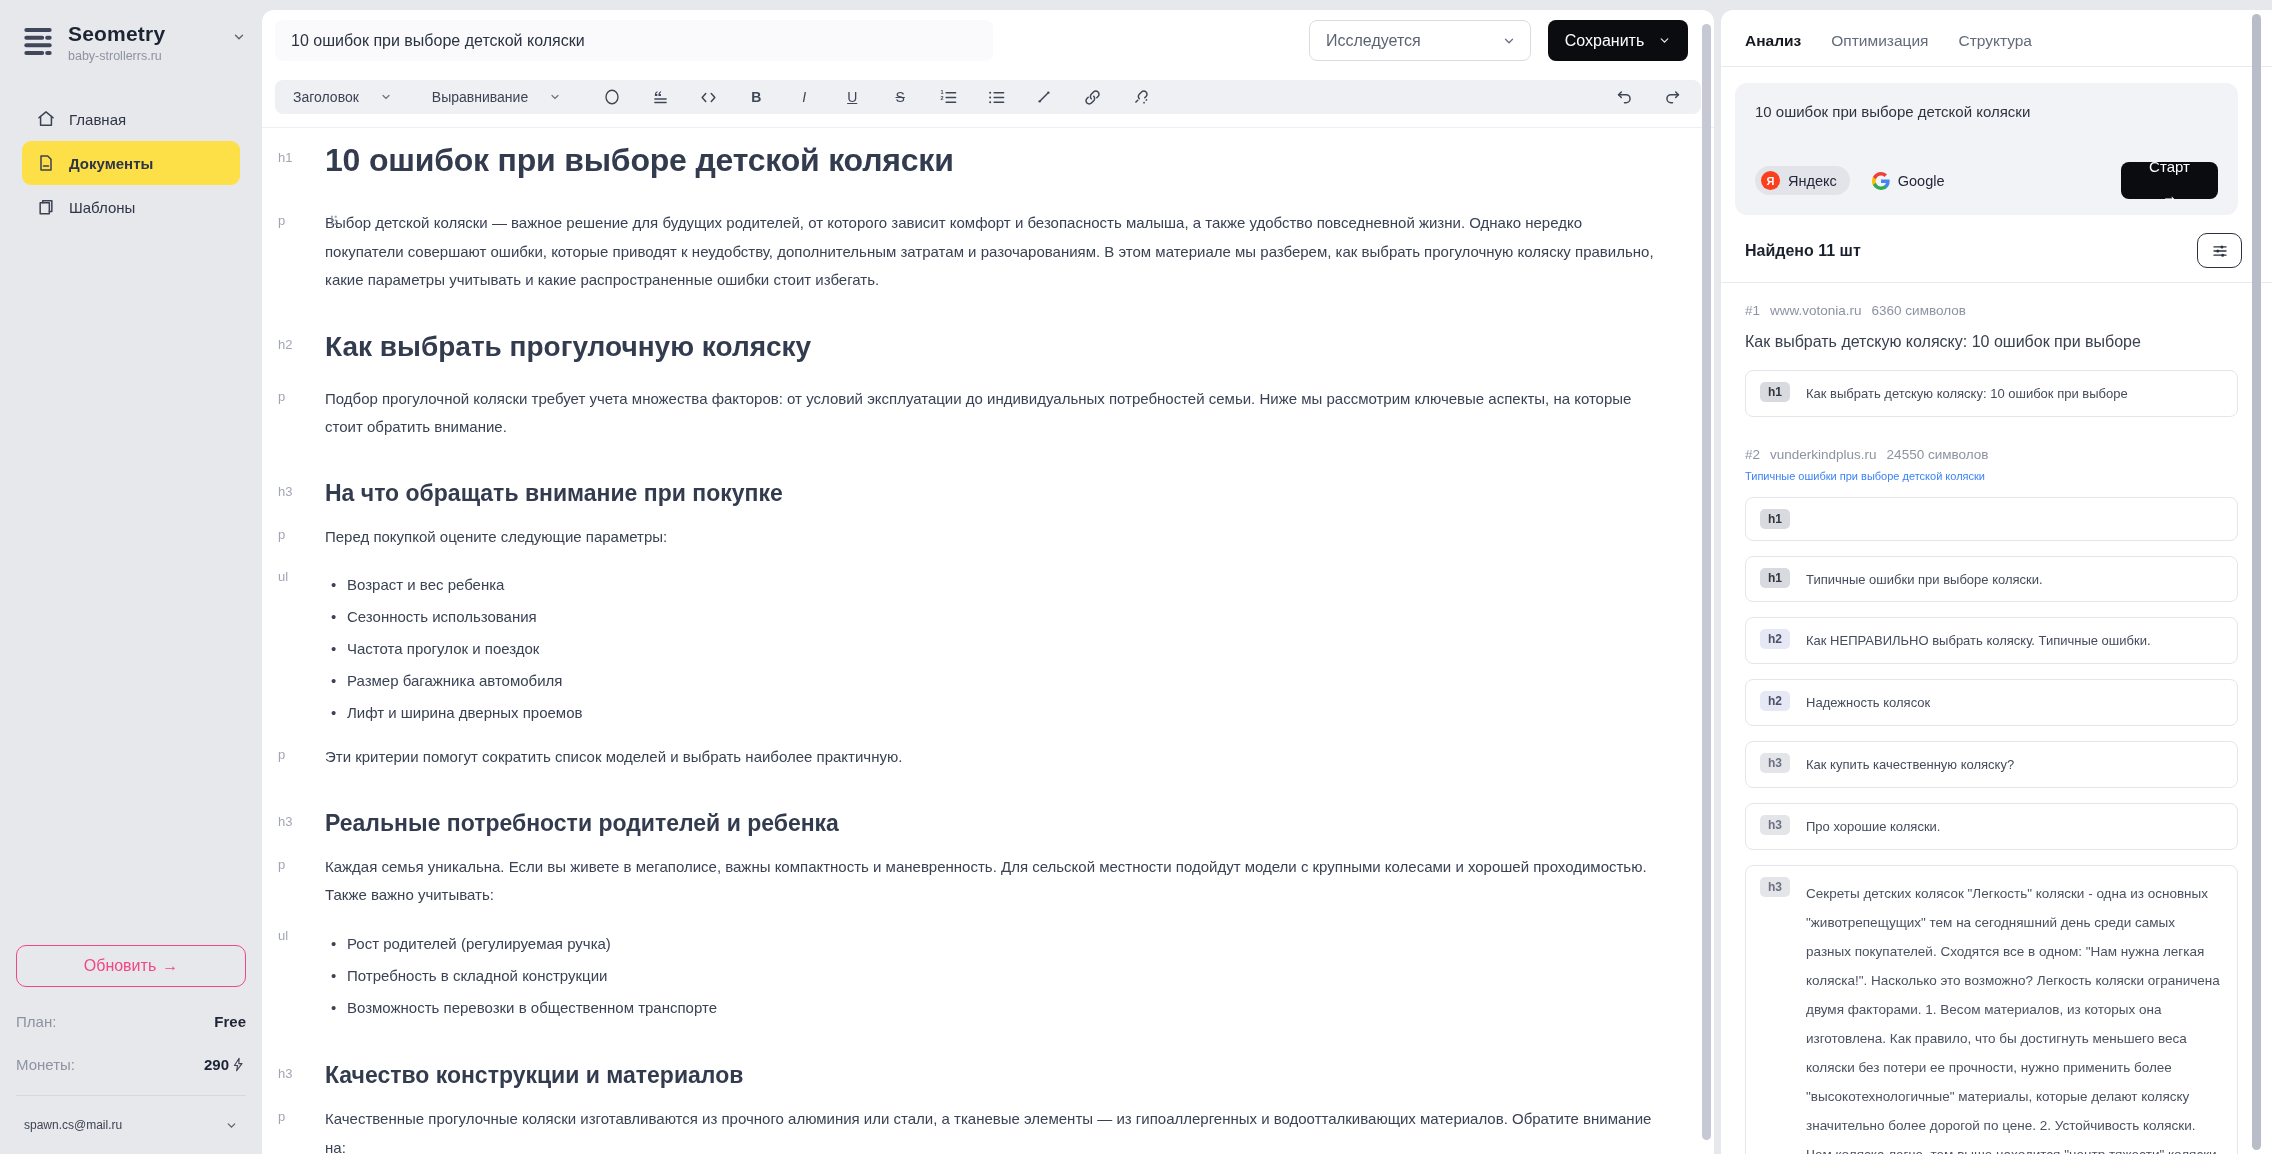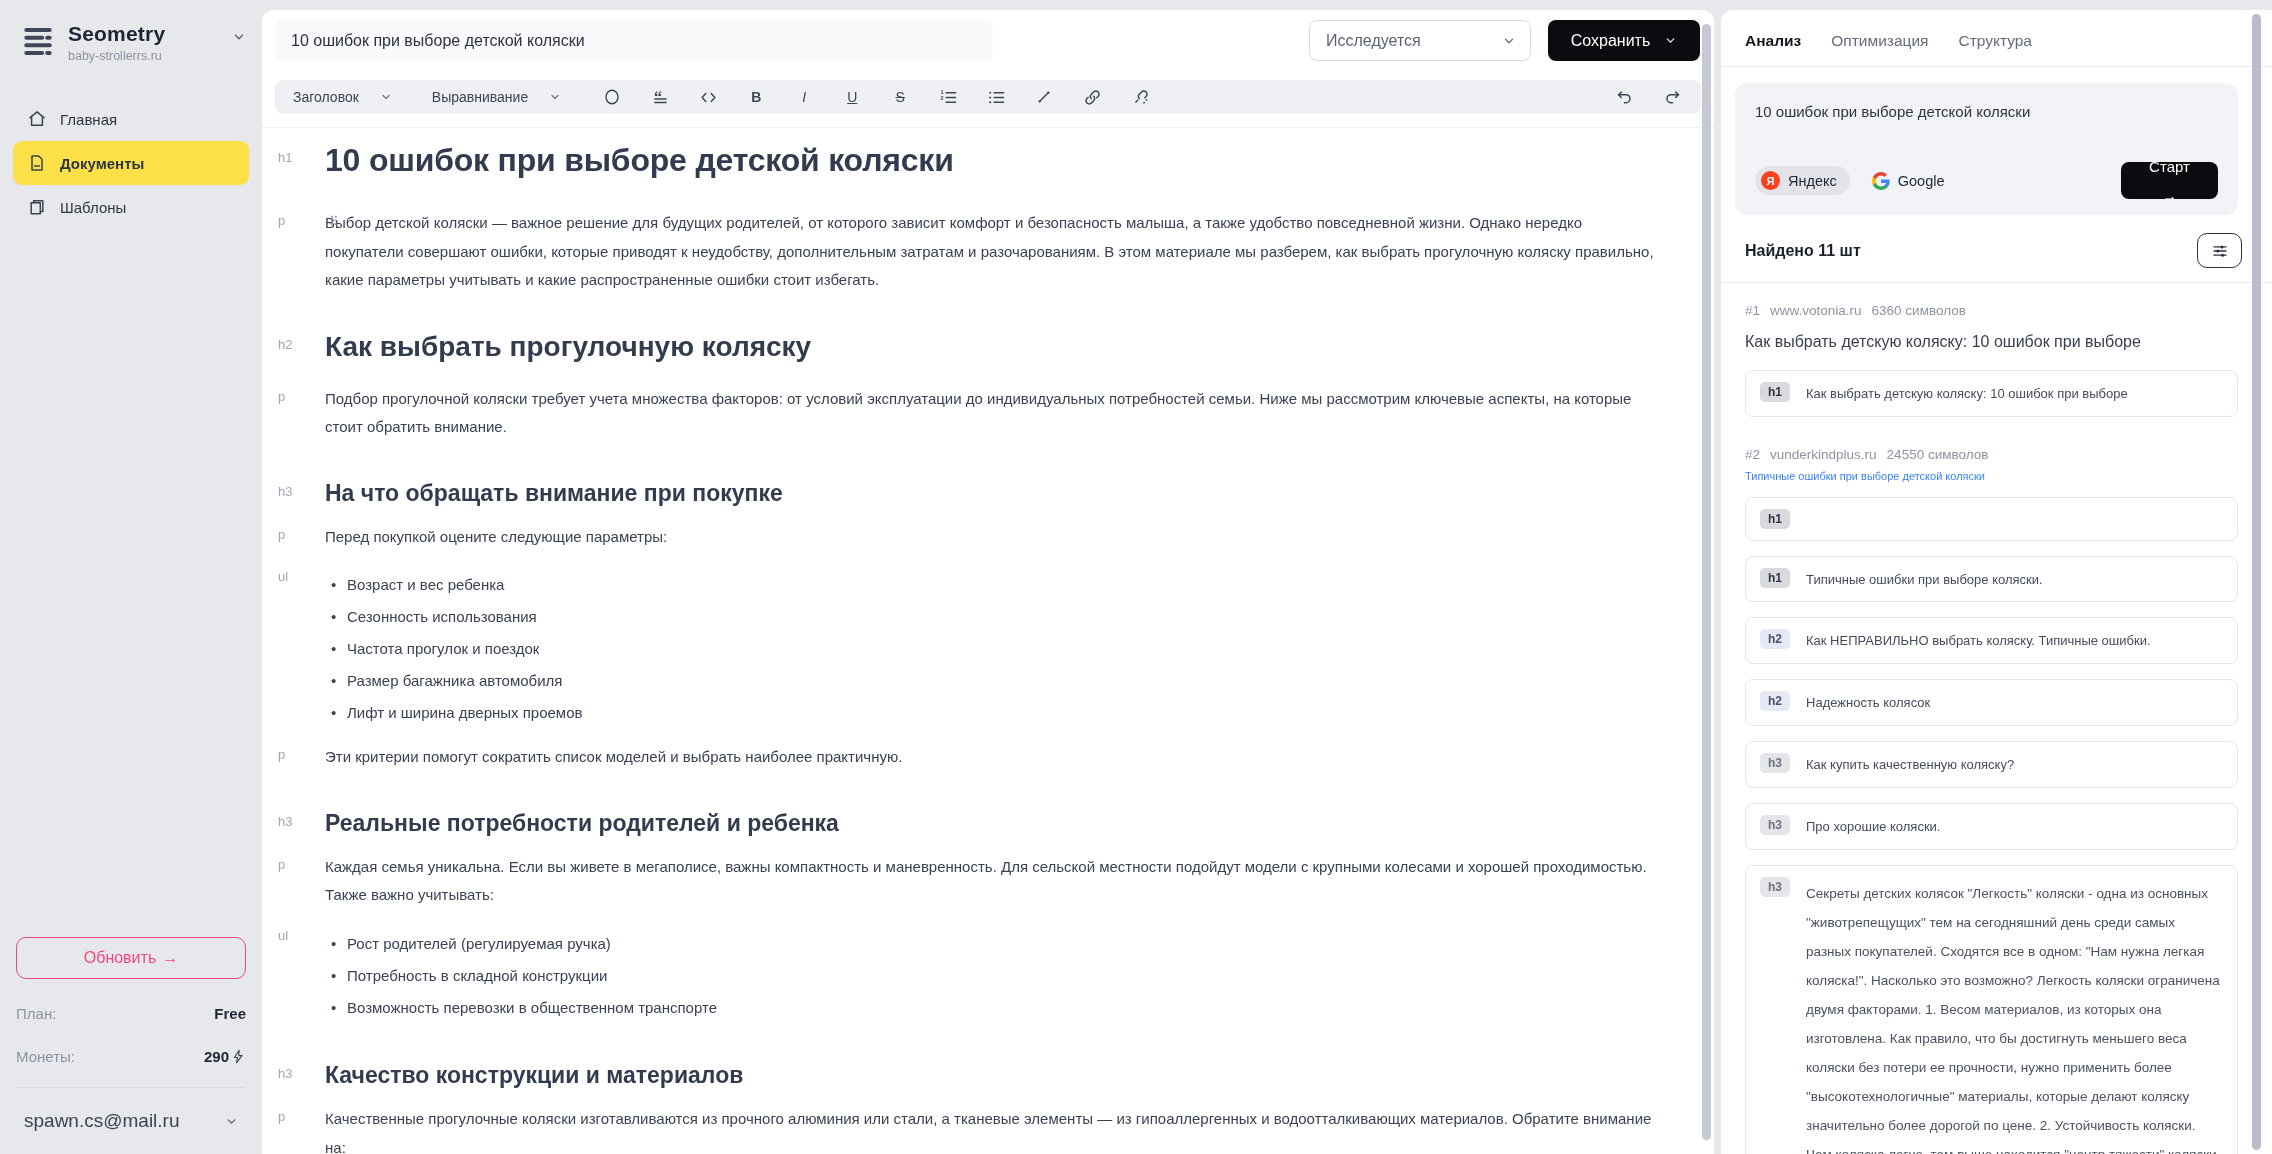--- a/index.html
+++ b/index.html
@@ -14,47 +14,47 @@
   svg { display:block; }
 
   
   .sidebar { position:absolute; left:0; top:0; width:262px; height:1154px; }
   .logo-row { display:flex; align-items:flex-start; padding:22px 14px 0 18px; position:relative; }
   .logo-mark { width:40px; height:40px; margin-right:10px; }
   .logo-name { font-size:21px; font-weight:bold; color:#1d2433; letter-spacing:.2px; }
   .logo-sub { font-size:12.5px; color:#8d93a2; margin-top:3px; }
   .logo-chevron { position:absolute; right:16px; top:30px; color:#5b6372; }
 
-  .nav { margin-top:34px; padding:0 13px; }
+  .nav { margin-top:34px; padding:0 22px; }
   .nav-item { display:flex; align-items:center; gap:13px; height:44px; padding:0 14px; border-radius:9px;
               font-size:15px; color:#2e3545; cursor:pointer; }
   .nav-item.active { background:#fde047; font-weight:bold; }
   .nav-ico { width:20px; height:20px; color:#3b4252; flex:0 0 auto; }
 
   .sidebar-bottom { position:absolute; left:16px; right:16px; bottom:0; padding-bottom:16px; }
   .upgrade-btn { width:100%; height:42px; border:1.5px solid #f0487f; border-radius:10px; background:transparent;
                  color:#f0487f; font-size:16px; font-family:inherit; display:flex; align-items:center; justify-content:center; gap:6px; cursor:pointer; }
   .plan-row { display:flex; justify-content:space-between; align-items:center; margin-top:26px; font-size:15px; }
   .plan-label { color:#8d93a2; }
   .plan-value { color:#1d2433; font-weight:bold; }
   .coins-value { display:flex; align-items:center; gap:2px; color:#1d2433; font-weight:bold; }
   .bolt { width:15px; height:15px; color:#3b4252; }
   .side-divider { height:1px; background:#d7d9e0; margin:22px 0 0 0; }
   .account-row { display:flex; justify-content:space-between; align-items:center; margin-top:22px; padding:0 8px 6px 8px;
-                 font-size:19px; color:#3c4354; cursor:pointer;gap:24px; }
+                 font-size:12px; color:#3c4354; cursor:pointer;gap:24px; }
 
   
   .editor-card { position:absolute; left:262px; top:10px; width:1452px; height:1144px; background:#ffffff;
                  border-radius:12px 12px 0 0; overflow:hidden; }
   .title-input { position:absolute; left:13px; top:10px; width:718px; height:41px; background:#fafafc; border:none;
                  border-radius:8px; padding:0 16px; font-size:16px; color:#2b3242; font-family:inherit; outline:none; }
   .status-select { position:absolute; left:1047px; top:10px; width:222px; height:41px; border:1px solid #d9dce3;
                    border-radius:8px; display:flex; align-items:center; justify-content:space-between; padding:0 14px 0 16px;
                    font-size:16px; color:#5b6372; cursor:pointer; background:#fff; }
-  .save-btn { position:absolute; left:1286px; top:10px; width:152px; height:41px; background:#0b0c0f; border:none;
+  .save-btn { position:absolute; left:1286px; top:10px; width:140px; height:41px; background:#0b0c0f; border:none;
               border-radius:8px; color:#ffffff; font-size:16px; font-family:inherit; display:flex; align-items:center;
               justify-content:center; gap:14px; cursor:pointer; }
   .save-btn .chev { opacity:.9; }
 
   .toolbar { position:absolute; left:13px; top:70px; width:1426px; height:34px; background:#eef0f4; border-radius:8px;
              display:flex; align-items:center; padding:0 18px; gap:26px; }
   .tb-dd { display:flex; align-items:center; gap:21px; font-size:14px; color:#3c4353; cursor:pointer; }
   .tb-dd.first { margin-right:14px; }
   .tb-icon { width:22px; height:22px; display:flex; align-items:center; justify-content:center; color:#3f4655; cursor:pointer; }
   .tb-letter { font-size:14px; color:#3f4655; }

